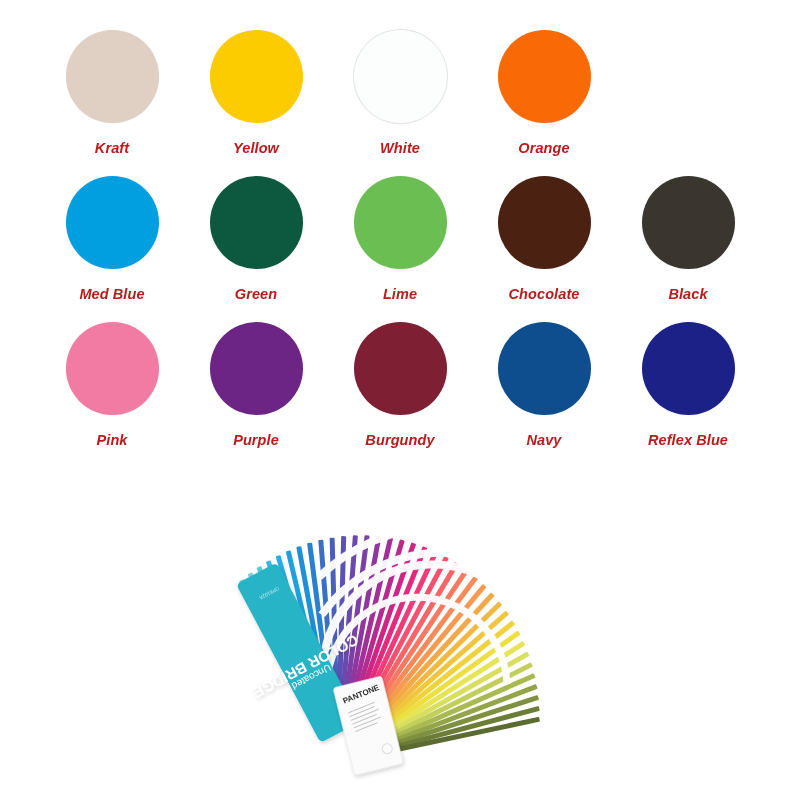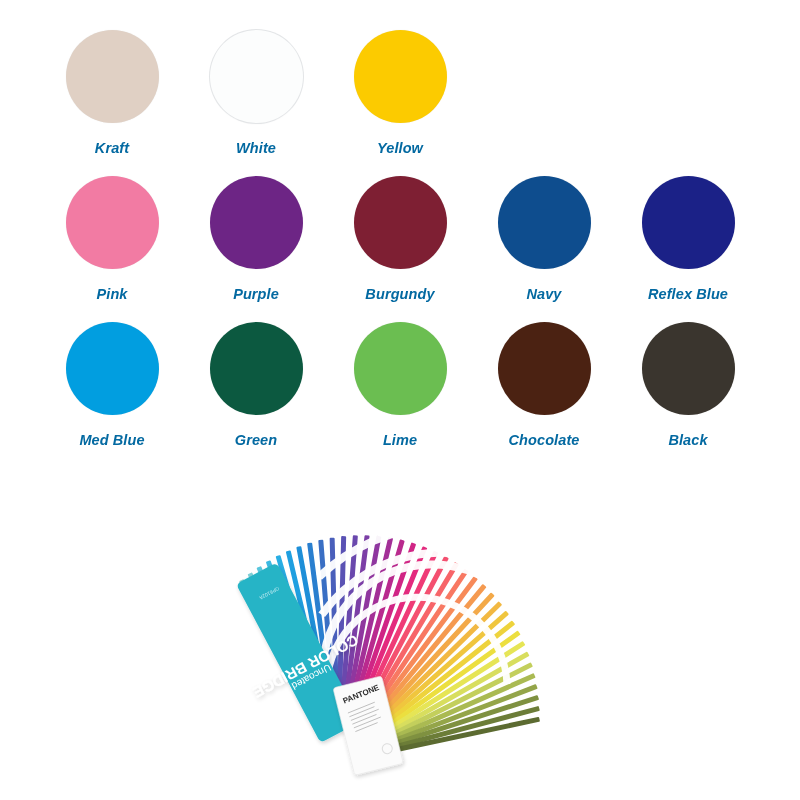--- a/index.html
+++ b/index.html
@@ -55,21 +55,21 @@
   }
   .swatch-dot.light-edge {
     box-shadow: 0 0 0 1px rgba(225,228,230,0.95), 0 1px 2px rgba(0,0,0,0.04);
   }
   .swatch-label {
     margin-top: 17px;
     font-family: "Liberation Sans", sans-serif;
     font-size: 14.5px;
     font-weight: bold;
     font-style: italic;
-    color: #0369a1;
+    color: #b91c1c;
     letter-spacing: 0.1px;
     white-space: nowrap;
     text-align: center;
   }
 
   
   #fandeck {
     position: absolute;
     left: 0;
     top: 500px;
@@ -83,70 +83,74 @@
 
 <div id="page">
 
   <div id="swatch-grid">
       <div class="swatch-row">
         <div class="swatch-cell">
           <div class="swatch-dot" title="#E0D0C4" style="background: rgb(224, 208, 196);"></div>
           <div class="swatch-label">Kraft</div>
         </div>
         <div class="swatch-cell">
+          <div class="swatch-dot" title="#FCCB00" style="background: rgb(252, 203, 0);"></div>
+          <div class="swatch-label">Yellow</div>
+        </div>
+        <div class="swatch-cell">
           <div class="swatch-dot light-edge" title="#FCFDFD" style="background: rgb(252, 253, 253);"></div>
           <div class="swatch-label">White</div>
         </div>
         <div class="swatch-cell">
-          <div class="swatch-dot" title="#FCCB00" style="background: rgb(252, 203, 0);"></div>
-          <div class="swatch-label">Yellow</div>
+          <div class="swatch-dot" title="#F96A07" style="background: rgb(249, 106, 7);"></div>
+          <div class="swatch-label">Orange</div>
         </div>
       </div>
       <div class="swatch-row">
         <div class="swatch-cell">
+          <div class="swatch-dot" title="#019EE0" style="background: rgb(1, 158, 224);"></div>
+          <div class="swatch-label">Med Blue</div>
+        </div>
+        <div class="swatch-cell">
+          <div class="swatch-dot" title="#0C5940" style="background: rgb(12, 89, 64);"></div>
+          <div class="swatch-label">Green</div>
+        </div>
+        <div class="swatch-cell">
+          <div class="swatch-dot" title="#6BBE51" style="background: rgb(107, 190, 81);"></div>
+          <div class="swatch-label">Lime</div>
+        </div>
+        <div class="swatch-cell">
+          <div class="swatch-dot" title="#4B2212" style="background: rgb(75, 34, 18);"></div>
+          <div class="swatch-label">Chocolate</div>
+        </div>
+        <div class="swatch-cell">
+          <div class="swatch-dot" title="#3A352E" style="background: rgb(58, 53, 46);"></div>
+          <div class="swatch-label">Black</div>
+        </div>
+      </div>
+      <div class="swatch-row">
+        <div class="swatch-cell">
           <div class="swatch-dot" title="#F27BA3" style="background: rgb(242, 123, 163);"></div>
           <div class="swatch-label">Pink</div>
         </div>
         <div class="swatch-cell">
           <div class="swatch-dot" title="#6D2585" style="background: rgb(109, 37, 133);"></div>
           <div class="swatch-label">Purple</div>
         </div>
         <div class="swatch-cell">
           <div class="swatch-dot" title="#7E1F33" style="background: rgb(126, 31, 51);"></div>
           <div class="swatch-label">Burgundy</div>
         </div>
         <div class="swatch-cell">
           <div class="swatch-dot" title="#0E4D8E" style="background: rgb(14, 77, 142);"></div>
           <div class="swatch-label">Navy</div>
         </div>
         <div class="swatch-cell">
           <div class="swatch-dot" title="#1B2187" style="background: rgb(27, 33, 135);"></div>
           <div class="swatch-label">Reflex Blue</div>
-        </div>
-      </div>
-      <div class="swatch-row">
-        <div class="swatch-cell">
-          <div class="swatch-dot" title="#019EE0" style="background: rgb(1, 158, 224);"></div>
-          <div class="swatch-label">Med Blue</div>
-        </div>
-        <div class="swatch-cell">
-          <div class="swatch-dot" title="#0C5940" style="background: rgb(12, 89, 64);"></div>
-          <div class="swatch-label">Green</div>
-        </div>
-        <div class="swatch-cell">
-          <div class="swatch-dot" title="#6BBE51" style="background: rgb(107, 190, 81);"></div>
-          <div class="swatch-label">Lime</div>
-        </div>
-        <div class="swatch-cell">
-          <div class="swatch-dot" title="#4B2212" style="background: rgb(75, 34, 18);"></div>
-          <div class="swatch-label">Chocolate</div>
-        </div>
-        <div class="swatch-cell">
-          <div class="swatch-dot" title="#3A352E" style="background: rgb(58, 53, 46);"></div>
-          <div class="swatch-label">Black</div>
         </div>
       </div>
     </div>
 
   <div id="fandeck">
     <svg width="800" height="300" viewBox="0 0 800 300" xmlns="http://www.w3.org/2000/svg">
       <defs>
         <clipPath id="fanClip">
           <path d="M 400 282 L 400 282 Z"></path>
         </clipPath>

